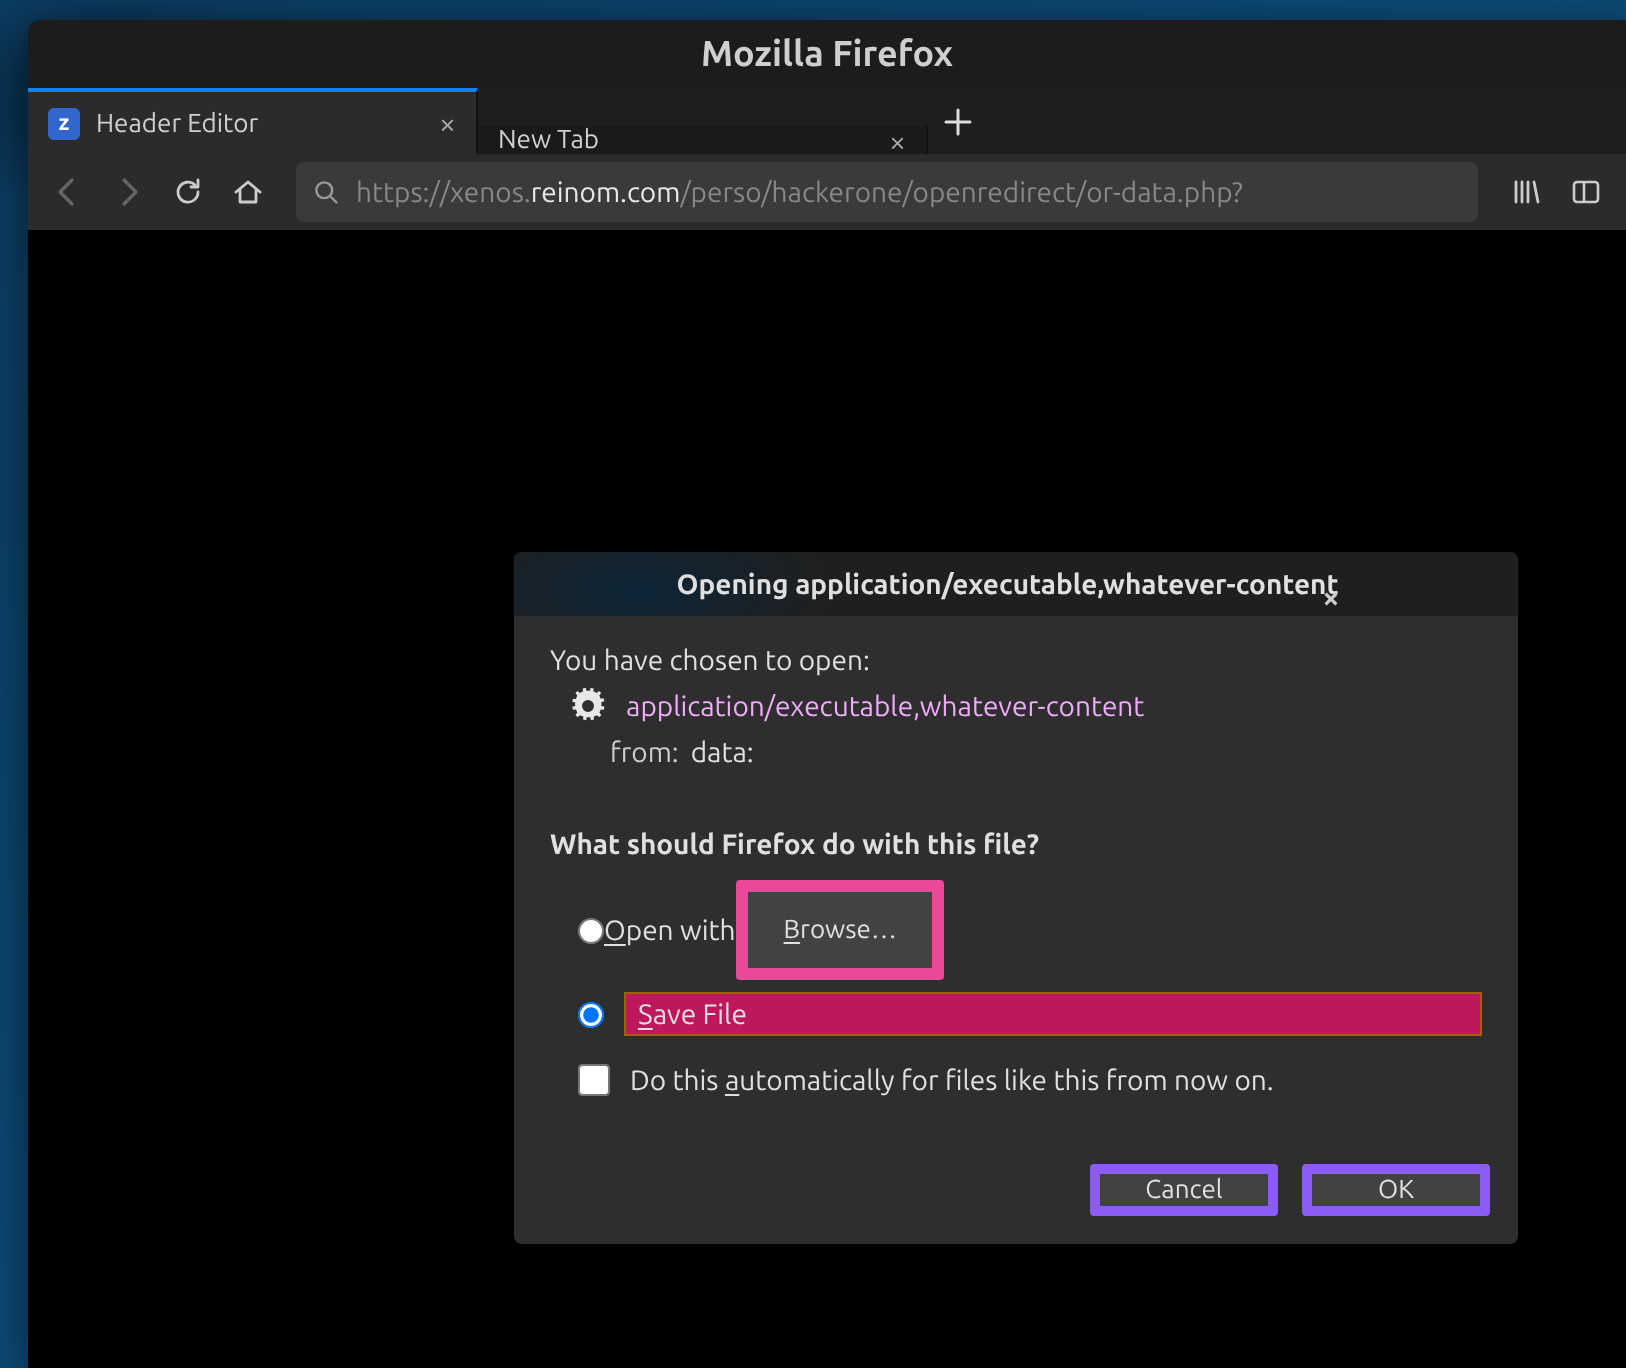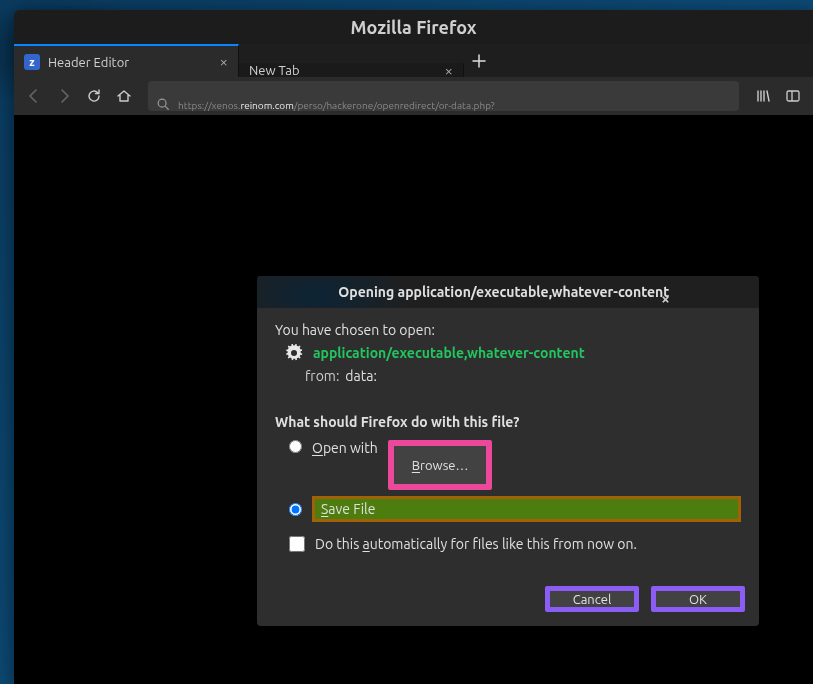--- a/index.html
+++ b/index.html
@@ -11,45 +11,45 @@
   .tabbar { height: 33px; background: #1e1e1e; display: flex; align-items: stretch; }
   .tab { display: flex; align-items: center; gap: 8px; padding: 0 10px; width: 225px; color: #d0d0d0; font-size: 13px; border-right: 1px solid #111; position: relative; }
   .tab.active { background: #2b2b2b; border-top: 2px solid #0a84ff; }
   .tab:not(.active) { background: #1a1a1a; margin-top: 19px; }
   .tab .favicon { width: 16px; height: 16px; display: inline-flex; align-items: center; justify-content: center; border-radius: 3px; }
   .tab .close { margin-left: auto; color: #aaa; font-size: 15px; line-height: 1; cursor: pointer; }
   .newtab { width: 30px; display: flex; align-items: center; justify-content: center; color: #ddd; font-size: 18px; cursor: pointer; }
   .toolbar { height: 38px; background: #2b2b2b; display: flex; align-items: center; gap: 2px; padding: 0 6px; }
   .navbtn { width: 28px; height: 28px; display: flex; align-items: center; justify-content: center; border-radius: 4px; color: #bbb; cursor: pointer; }
   .navbtn.disabled { color: #555; }
-  .urlbar { flex: 1; height: 30px; background: #3a3a3a; border-radius: 4px; display: flex; align-items: flex-end; padding: 0 8px; margin: 0 8px; color: #ccc; font-size: 10px; gap: 8px; }
+  .urlbar { flex: 1; height: 30px; background: #3a3a3a; border-radius: 4px; display: flex; align-items: center; padding: 0 8px; margin: 0 8px; color: #ccc; font-size: 14px; gap: 8px; }
   .urlbar .url-text { white-space: nowrap; overflow: hidden; }
   .url-dim { color: #888; }
   .url-bright { color: #e8e8e8; }
   .content { flex: 1; background: #000; position: relative; }
   
   .dialog { position: absolute; left: 257px; top: 276px; width: 502px; background: #2e2e2e; border-radius: 4px; box-shadow: 0 8px 30px rgba(0,0,0,0.7); color: #e0e0e0; font-size: 14px; }
   .dlg-title { background: #1f1f1f; height: 32px; display: flex; align-items: center; justify-content: center; font-weight: 600; position: relative; border-radius: 4px 4px 0 0; }
   .dlg-title .dlg-bg { position:absolute; inset:0; background: radial-gradient(ellipse 140px 60px at 12% 60%, rgba(0,40,70,0.6), transparent 70%); z-index:0; }
   .dlg-title span { position: relative; z-index: 1;}
   .dlg-close { position: absolute; right: 8px; top: 6px; color: #ccc; font-size: 15px; cursor: pointer; z-index: 2;}
   .dlg-body { padding: 14px 18px 14px 18px; }
   .dlg-row { margin-bottom: 6px; }
   .file-line { display: flex; align-items: center; gap: 10px; margin: 4px 0 6px 10px; }
   .gear { width: 18px; height: 18px; }
-  .file-name { font-weight: 700; color: #22c55e; }
+  .file-name { font-weight: 400; color: #f0abfc; }
   .meta { margin-left: 30px; }
   .meta-row { display: flex; gap: 6px; margin-bottom: 2px; }
   .meta-label { color: #ccc; }
   .question { font-weight: 700; margin-top: 30px; margin-bottom: 10px; }
-  .radio-row { display: flex; align-items: flex-start; gap: 10px; margin: 6px 0 6px 14px; }
+  .radio-row { display: flex; align-items: center; margin: 6px 0 6px 14px; }
   .radio-row input[type=radio] { accent-color: #3584e4; }
   .browse { background: #424242; border: 6px solid #ec4899; color: #e0e0e0; padding: 12px 18px; font-size: 13px; border-radius: 2px; cursor: pointer; }
   .savefile-wrap { display: flex; align-items: center; gap: 10px; margin: 2px 0 6px 14px; }
-  .save-label { flex: 1; border: 3px solid #a16207; padding: 2px 6px; background: #4d7c0f; }
+  .save-label { flex: 1; border: 1px solid #a16207; padding: 2px 6px; background: #be185d; }
   .check-row { display: flex; align-items: center; gap: 10px; margin: 14px 0 10px 14px; }
   .check-row input[type=checkbox] { width: 16px; height: 16px; accent-color: #3584e4; }
   .dlg-buttons { display: flex; justify-content: flex-end; gap: 12px; padding: 10px 14px 14px; }
   .dlg-btn { width: 94px; height: 26px; background: #424242; border: 5px solid #8b5cf6; color: #e0e0e0; font-size: 13px; border-radius: 2px; cursor: pointer; }
   .u { text-decoration: underline; text-underline-offset: 2px; }
   svg { display: block; }
 </style>
 </head>
 <body>
 

